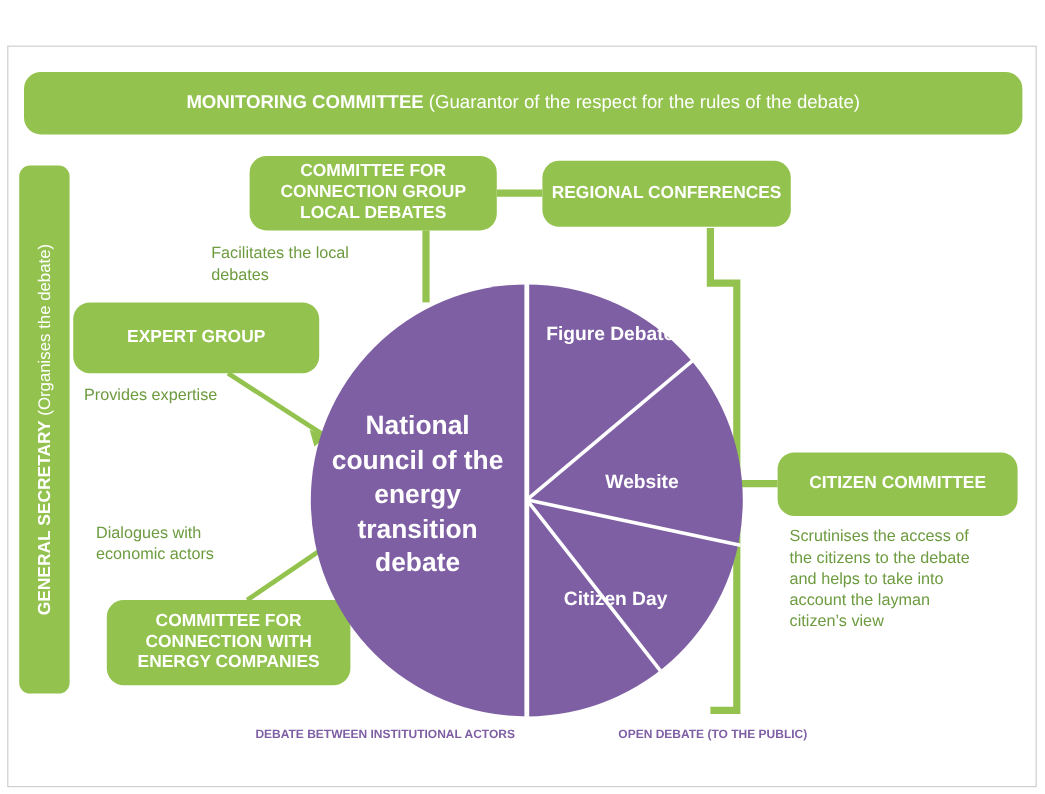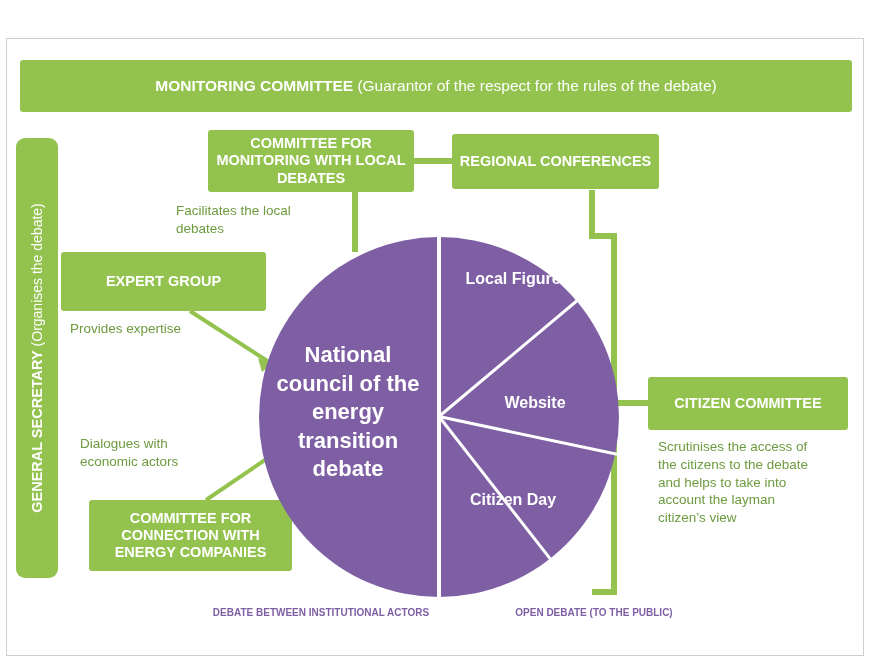--- a/index.html
+++ b/index.html
@@ -32,21 +32,21 @@
     left: 6px;
     top: 38px;
     width: 858px;
     height: 618px;
     border: 1px solid #cfcfcf;
     box-sizing: border-box;
   }
   .box {
     position: absolute;
     background: #8cc152;
-    border-radius: 3px;
+    border-radius: 14px;
     color: #ffffff;
     font-weight: bold;
     display: flex;
     align-items: center;
     justify-content: center;
     text-align: center;
     line-height: 1.18;
     box-sizing: border-box;
   }
   .box.green { background: #93c34e; }
@@ -250,21 +250,21 @@
     <polygon points="290,443 276,444 284,456" fill="#93c34e"></polygon>
   </svg>
 
   <div class="box green monitoring">
     <span>
       <span class="strong">MONITORING COMMITTEE</span><span class="light"> (Guarantor of the respect for the rules of the debate)</span>
     </span>
   </div>
 
   <div class="box green committee-local">
-    <span>COMMITTEE FOR MONITORING WITH LOCAL DEBATES</span>
+    <span>COMMITTEE FOR CONNECTION GROUP LOCAL DEBATES</span>
   </div>
 
   <div class="box green regional">
     <span>REGIONAL CONFERENCES</span>
   </div>
 
   <div class="box green expert-group">
     <span>EXPERT GROUP</span>
   </div>
 
@@ -283,21 +283,21 @@
   </div>
 
   <div class="circle-wrap">
     <div class="circle"></div>
     <div class="divider d-vert"></div>
     <div class="divider d-r1"></div>
     <div class="divider d-r2"></div>
     <div class="divider d-r3"></div>
 
     <div class="circle-label label-national">National council of the energy transition debate</div>
-    <div class="circle-label label-local">Local Figure</div>
+    <div class="circle-label label-local">Figure Debates</div>
     <div class="circle-label label-website">Website</div>
     <div class="circle-label label-citizenday">Citizen Day</div>
   </div>
 
   <div class="note note-facilitates">Facilitates the local debates</div>
   <div class="note note-expertise">Provides expertise</div>
   <div class="note note-dialogues">Dialogues with economic actors</div>
   <div class="note note-scrutinises">Scrutinises the access of the citizens to the debate and helps to take into account the layman citizen’s view</div>
 
   <div class="caption caption-left">DEBATE BETWEEN INSTITUTIONAL ACTORS</div>

